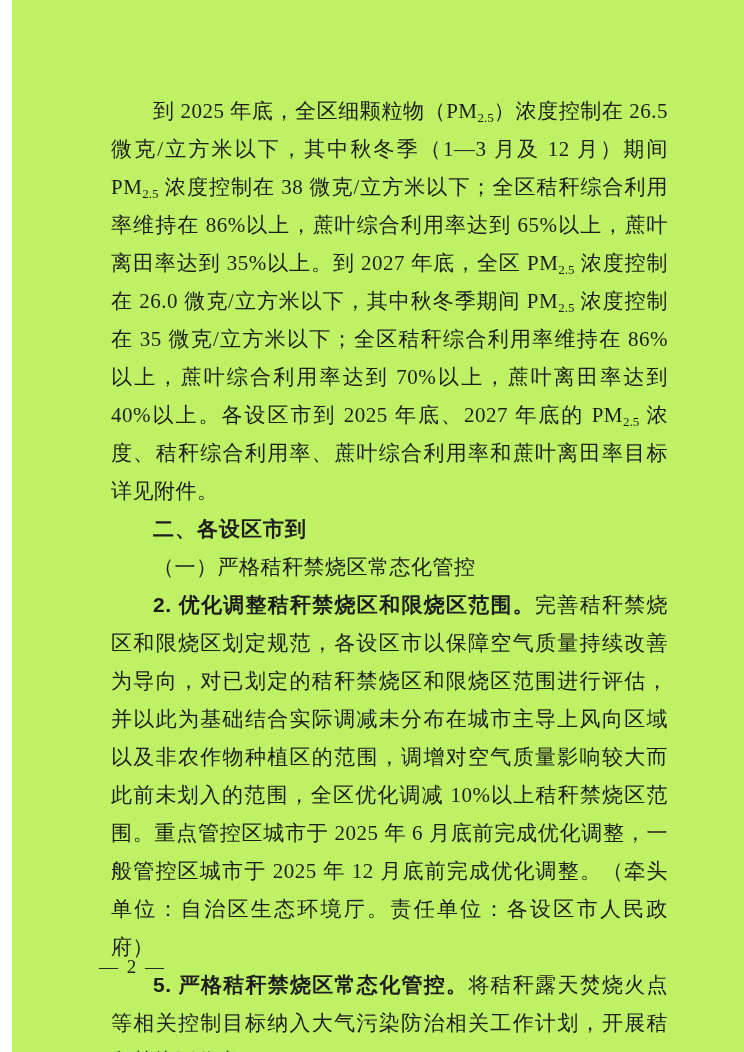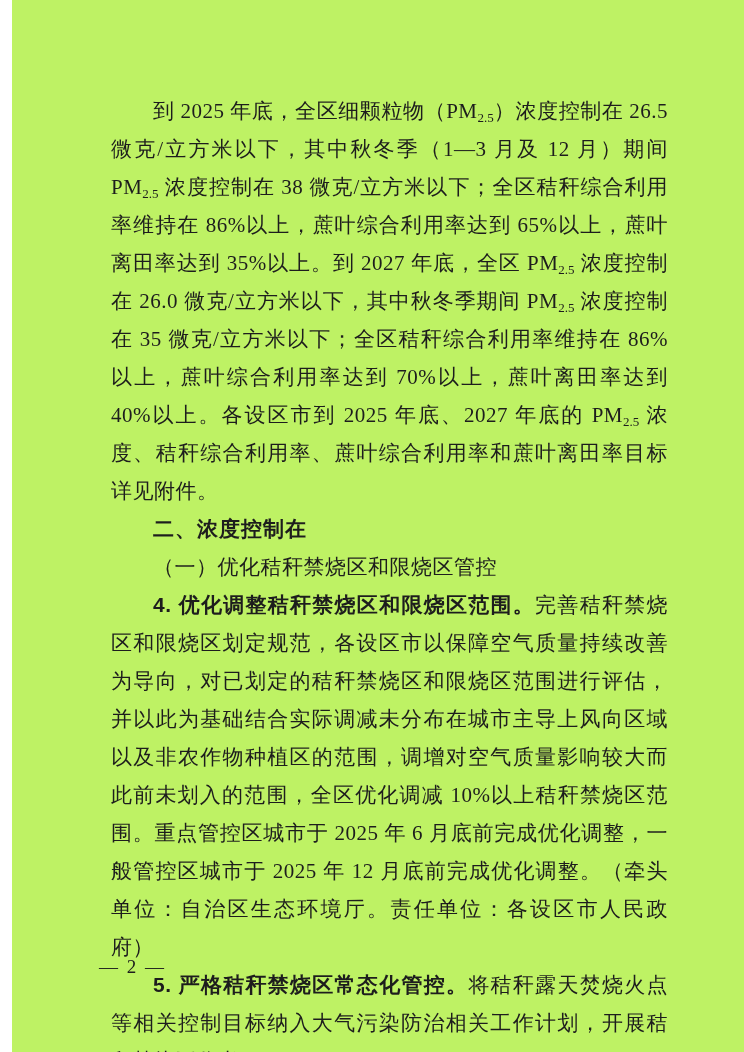--- a/index.html
+++ b/index.html
@@ -63,19 +63,19 @@
     color: #1d1d1d;
     font-family: "Liberation Serif", "DejaVu Serif", serif;
   }
 </style>
 </head>
 <body>
 
 <div class="page">
   <div class="doc-body">
       <p class="para body"><span class="">到 2025 年底，全区细颗粒物（PM</span><sub class="seg-sub ">2.5</sub><span class="">）浓度控制在 26.5 微克/立方米以下，其中秋冬季（1—3 月及 12 月）期间 PM</span><sub class="seg-sub ">2.5</sub><span class=""> 浓度控制在 38 微克/立方米以下；全区秸秆综合利用率维持在 86%以上，蔗叶综合利用率达到 65%以上，蔗叶离田率达到 35%以上。到 2027 年底，全区 PM</span><sub class="seg-sub ">2.5</sub><span class=""> 浓度控制在 26.0 微克/立方米以下，其中秋冬季期间 PM</span><sub class="seg-sub ">2.5</sub><span class=""> 浓度控制在 35 微克/立方米以下；全区秸秆综合利用率维持在 86%以上，蔗叶综合利用率达到 70%以上，蔗叶离田率达到 40%以上。各设区市到 2025 年底、2027 年底的 PM</span><sub class="seg-sub ">2.5</sub><span class=""> 浓度、秸秆综合利用率、蔗叶综合利用率和蔗叶离田率目标详见附件。</span></p>
-      <p class="para heading1"><span class="seg-bold ">二、浓度控制在</span></p>
-      <p class="para heading2"><span class="seg-kaiti">（一）优化秸秆禁烧区和限烧区管控</span></p>
-      <p class="para body"><span class="seg-bold ">4. 优化调整秸秆禁烧区和限烧区范围。</span><span class="">完善秸秆禁烧区和限烧区划定规范，各设区市以保障空气质量持续改善为导向，对已划定的秸秆禁烧区和限烧区范围进行评估，并以此为基础结合实际调减未分布在城市主导上风向区域以及非农作物种植区的范围，调增对空气质量影响较大而此前未划入的范围，全区优化调减 10%以上秸秆禁烧区范围。重点管控区城市于 2025 年 6 月底前完成优化调整，一般管控区城市于 2025 年 12 月底前完成优化调整。</span><span class="seg-kaiti">（牵头单位：自治区生态环境厅。责任单位：各设区市人民政府）</span></p>
+      <p class="para heading1"><span class="seg-bold ">二、各设区市到</span></p>
+      <p class="para heading2"><span class="seg-kaiti">（一）严格秸秆禁烧区常态化管控</span></p>
+      <p class="para body"><span class="seg-bold ">2. 优化调整秸秆禁烧区和限烧区范围。</span><span class="">完善秸秆禁烧区和限烧区划定规范，各设区市以保障空气质量持续改善为导向，对已划定的秸秆禁烧区和限烧区范围进行评估，并以此为基础结合实际调减未分布在城市主导上风向区域以及非农作物种植区的范围，调增对空气质量影响较大而此前未划入的范围，全区优化调减 10%以上秸秆禁烧区范围。重点管控区城市于 2025 年 6 月底前完成优化调整，一般管控区城市于 2025 年 12 月底前完成优化调整。</span><span class="seg-kaiti">（牵头单位：自治区生态环境厅。责任单位：各设区市人民政府）</span></p>
       <p class="para body"><span class="seg-bold ">5. 严格秸秆禁烧区常态化管控。</span><span class="">将秸秆露天焚烧火点等相关控制目标纳入大气污染防治相关工作计划，开展秸秆禁烧工作考</span></p>
     </div>
   <div class="page-number">— 2 —</div>
 </div>
 
 </body></html>

